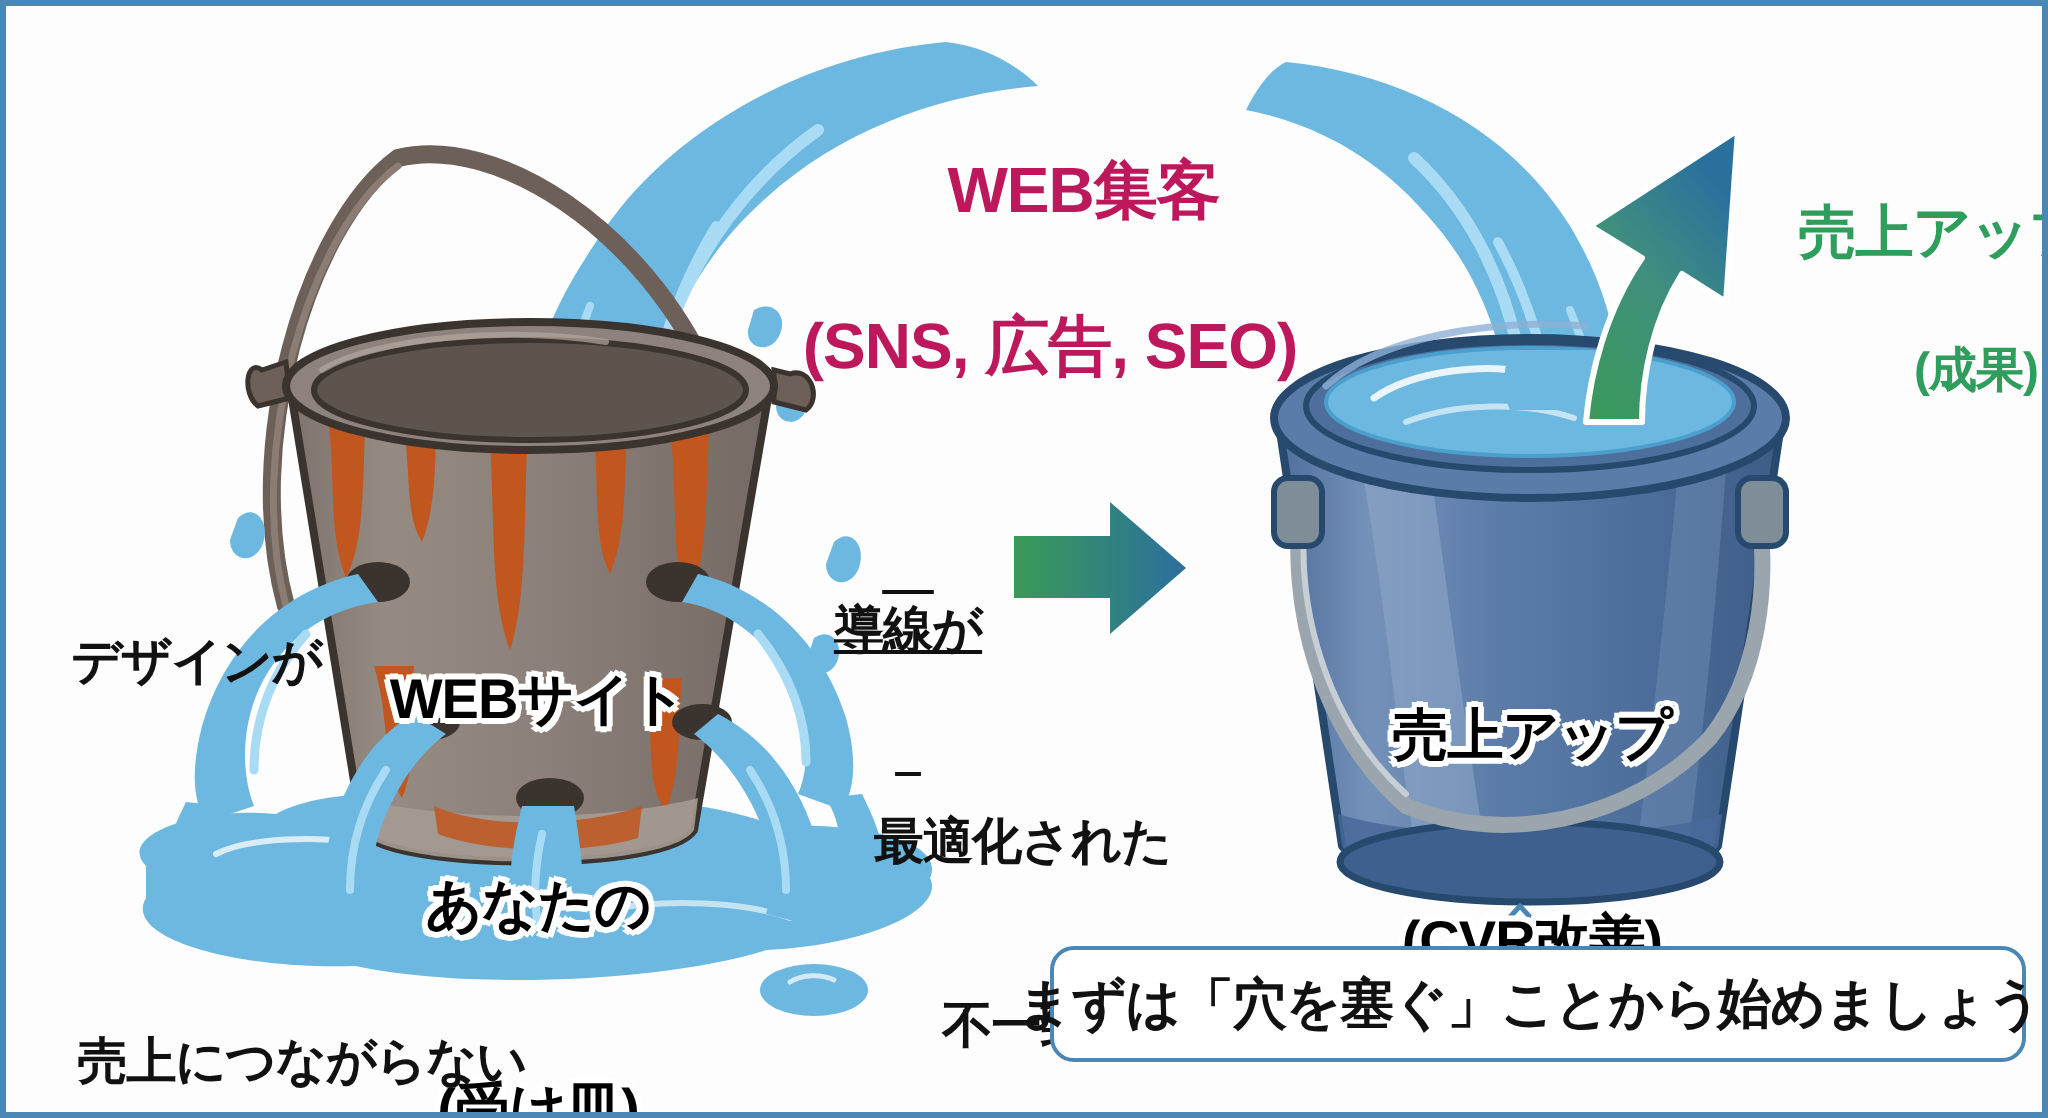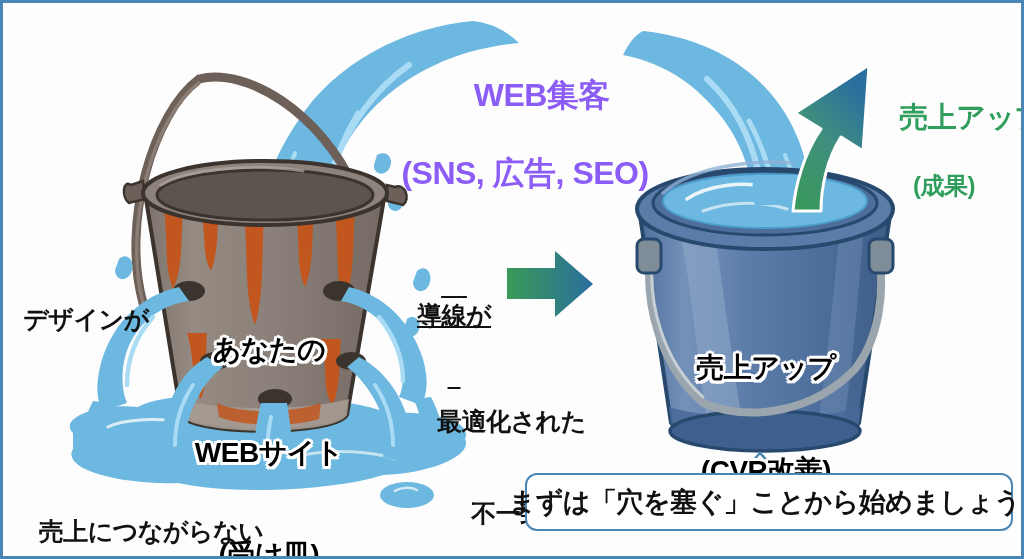--- a/index.html
+++ b/index.html
@@ -42,34 +42,35 @@
   .lbl-outline {
     color: #000000;
     font-size: 28px;
     text-shadow:
       -2.5px -2.5px 0 #ffffff, 2.5px -2.5px 0 #ffffff,
       -2.5px  2.5px 0 #ffffff, 2.5px  2.5px 0 #ffffff,
       -3px 0 0 #ffffff, 3px 0 0 #ffffff,
       0 -3px 0 #ffffff, 0 3px 0 #ffffff;
   }
   .lbl-title {
-    color: #8b5cf6;
+    color: #be185d;
     font-size: 32px;
   }
   .lbl-title .sub {
     font-size: 32px;
     display: block;
   }
   .lbl-green {
     color: #2f9d5b;
     font-size: 29px;
   }
   .lbl-green .sub {
     font-size: 24px;
     display: block;
+    text-align: right;
   }
   
   #callout {
     position: absolute;
     left: 522px;
     top: 470px;
     width: 488px;
     height: 58px;
     border: 2.5px solid #4a87b5;
     border-radius: 12px;
@@ -260,31 +261,31 @@
     <span>WEB集客</span>
     <span class="sub">(SNS, 広告, SEO)</span>
   </div>
 
   <div class="lbl lbl-green" style="left:866px; top:62px; width:150px;">
     <span>売上アップ</span>
     <span class="sub">(成果)</span>
   </div>
 
   <div class="lbl lbl-outline" style="left:182px; top:262px; width:168px;">
+    <div>WEBサイト</div>
     <div>あなたの</div>
-    <div>WEBサイト</div>
     <div>(受け皿)</div>
   </div>
 
   <div class="lbl lbl-outline" style="left:670px; top:280px; width:186px;">
     <div>売上アップ</div>
     <div>(CVR改善)</div>
   </div>
 
-  <div class="lbl lbl-dark" style="left:8px; top:240px; width:150px;">
+  <div class="lbl lbl-dark" style="left:8px; top:252px; width:150px;text-align:right;">
     <div>デザインが</div>
   </div>
 
   <div class="lbl lbl-dark" style="left:398px; top:236px; width:106px;text-decoration:underline;">
     <div>導線が</div>
   </div>
 
   <div class="lbl lbl-dark" style="left:434px; top:342px; width:142px;">
     <div>最適化された</div>
     <div>不一致</div>

